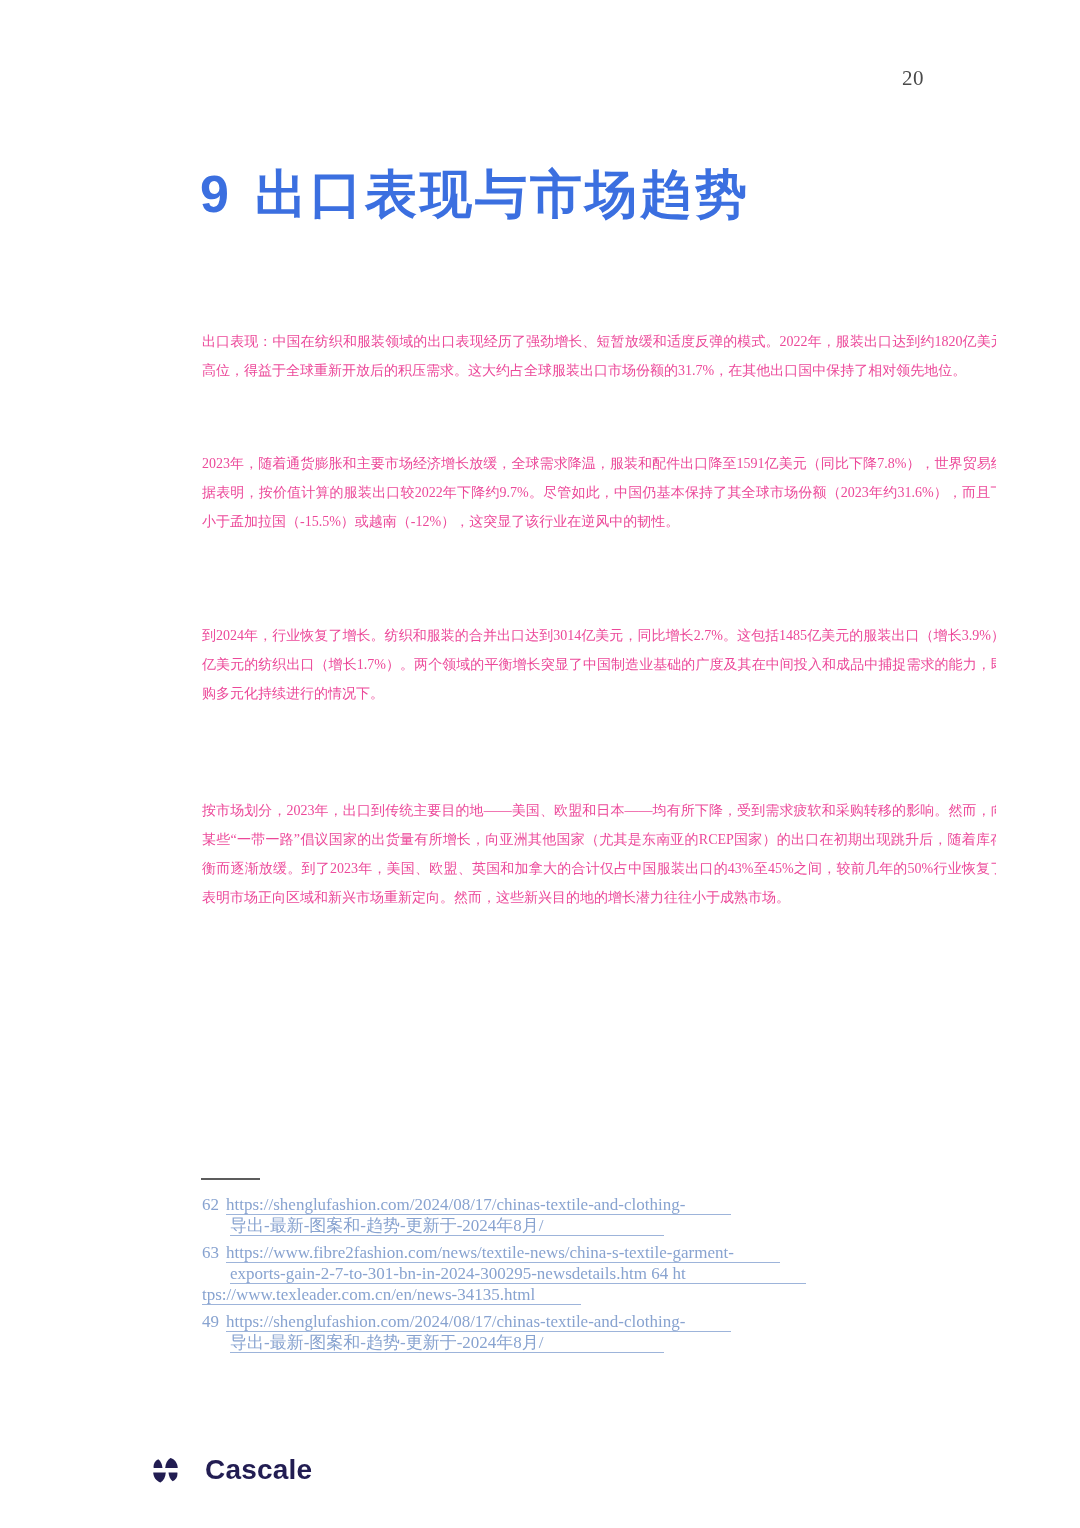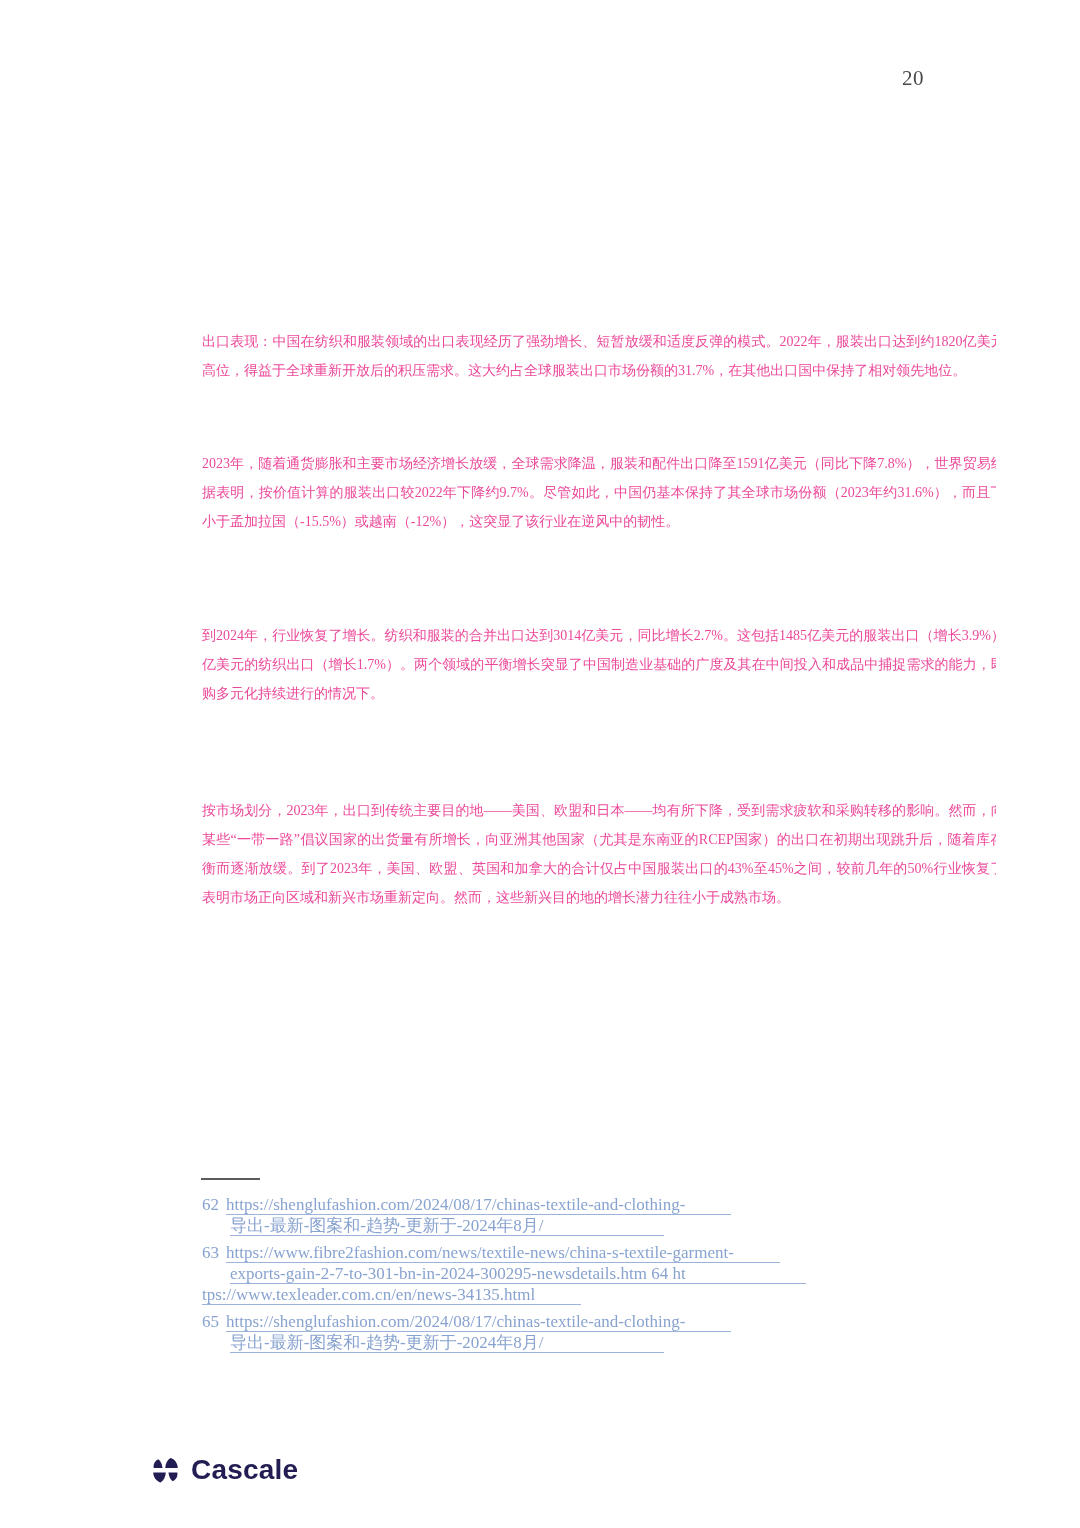--- a/index.html
+++ b/index.html
@@ -78,21 +78,21 @@
     padding-right: 46px;
     cursor: pointer;
   }
   .fn-line.indent .fn-link { padding-right: 120px; text-align: center; }
   .brand {
     position: absolute;
     left: 66px;
     top: 1454px;
     display: flex;
     align-items: center;
-    gap: 10px;
+    gap: 24px;
   }
   .brand-name {
     font-family: "Liberation Sans", "DejaVu Sans", sans-serif;
     font-weight: bold;
     font-size: 28px;
     color: #221d52;
     letter-spacing: 0.2px;
   }
   .pager-btn {
     position: absolute;
@@ -110,37 +110,38 @@
   .pager-prev { left: 916px; }
   .pager-next { left: 968px; }
 </style>
 </head>
 <body>
 
 <div class="page">
 
   <div class="page-number">20</div>
 
+  <h1 class="title"><span class="title-num">9</span><span class="title-text">出口表现与市场趋势</span></h1>
 
   <div class="content">
     <p class="gap-a">出口表现：中国在纺织和服装领域的出口表现经历了强劲增长、短暂放缓和适度反弹的模式。2022年，服装出口达到约1820亿美元的历史高位，得益于全球重新开放后的积压需求。这大约占全球服装出口市场份额的31.7%，在其他出口国中保持了相对领先地位。</p>
     <p class="gap-b">2023年，随着通货膨胀和主要市场经济增长放缓，全球需求降温，服装和配件出口降至1591亿美元（同比下降7.8%），世界贸易组织的数据表明，按价值计算的服装出口较2022年下降约9.7%。尽管如此，中国仍基本保持了其全球市场份额（2023年约31.6%），而且下降幅度小于孟加拉国（-15.5%）或越南（-12%），这突显了该行业在逆风中的韧性。</p>
     <p class="gap-c">到2024年，行业恢复了增长。纺织和服装的合并出口达到3014亿美元，同比增长2.7%。这包括1485亿美元的服装出口（增长3.9%）和1529亿美元的纺织出口（增长1.7%）。两个领域的平衡增长突显了中国制造业基础的广度及其在中间投入和成品中捕捉需求的能力，即使在采购多元化持续进行的情况下。</p>
     <p class="gap-d">按市场划分，2023年，出口到传统主要目的地——美国、欧盟和日本——均有所下降，受到需求疲软和采购转移的影响。然而，向非洲和某些“一带一路”倡议国家的出货量有所增长，向亚洲其他国家（尤其是东南亚的RCEP国家）的出口在初期出现跳升后，随着库存的再平衡而逐渐放缓。到了2023年，美国、欧盟、英国和加拿大的合计仅占中国服装出口的43%至45%之间，较前几年的50%行业恢复了增长，表明市场正向区域和新兴市场重新定向。然而，这些新兴目的地的增长潜力往往小于成熟市场。</p>
   </div>
 
   <div class="fn-divider"></div>
 
   <div class="footnotes">
     <div class="fn-line start"><span class="fn-num">62</span><a class="fn-link">https://shenglufashion.com/2024/08/17/chinas-textile-and-clothing-</a></div>
     <div class="fn-line indent"><a class="fn-link">导出-最新-图案和-趋势-更新于-2024年8月/</a></div>
     <div class="fn-line start"><span class="fn-num">63</span><a class="fn-link">https://www.fibre2fashion.com/news/textile-news/china-s-textile-garment-</a></div>
     <div class="fn-line indent"><a class="fn-link">exports-gain-2-7-to-301-bn-in-2024-300295-newsdetails.htm 64 ht</a></div>
     <div class="fn-line"><a class="fn-link">tps://www.texleader.com.cn/en/news-34135.html</a></div>
-    <div class="fn-line start"><span class="fn-num">65</span><a class="fn-link">https://shenglufashion.com/2024/08/17/chinas-textile-and-clothing-</a></div>
+    <div class="fn-line start"><span class="fn-num">49</span><a class="fn-link">https://shenglufashion.com/2024/08/17/chinas-textile-and-clothing-</a></div>
     <div class="fn-line indent"><a class="fn-link">导出-最新-图案和-趋势-更新于-2024年8月/</a></div>
   </div>
 
   <div class="brand">
     <span style="display:inline-flex;">
       <svg width="31" height="29" viewBox="0 0 32 30" xmlns="http://www.w3.org/2000/svg">
         <g fill="#221d52">
           <path d="M12.9 12.4 C12.5 8.4 11.1 5.2 8.5 3.3 C5.5 4.7 3.5 7.7 3.6 11.1 L3.8 12.4 Z"></path>
           <path d="M15.7 12.4 C16 7.7 17.9 3.9 21.1 2.1 C25.4 3.3 28.5 7.3 28.7 12.4 Z"></path>
           <path d="M16.3 17 C16 21.7 14.1 25.5 10.9 27.3 C6.6 26.1 3.5 22.1 3.3 17 Z"></path>

